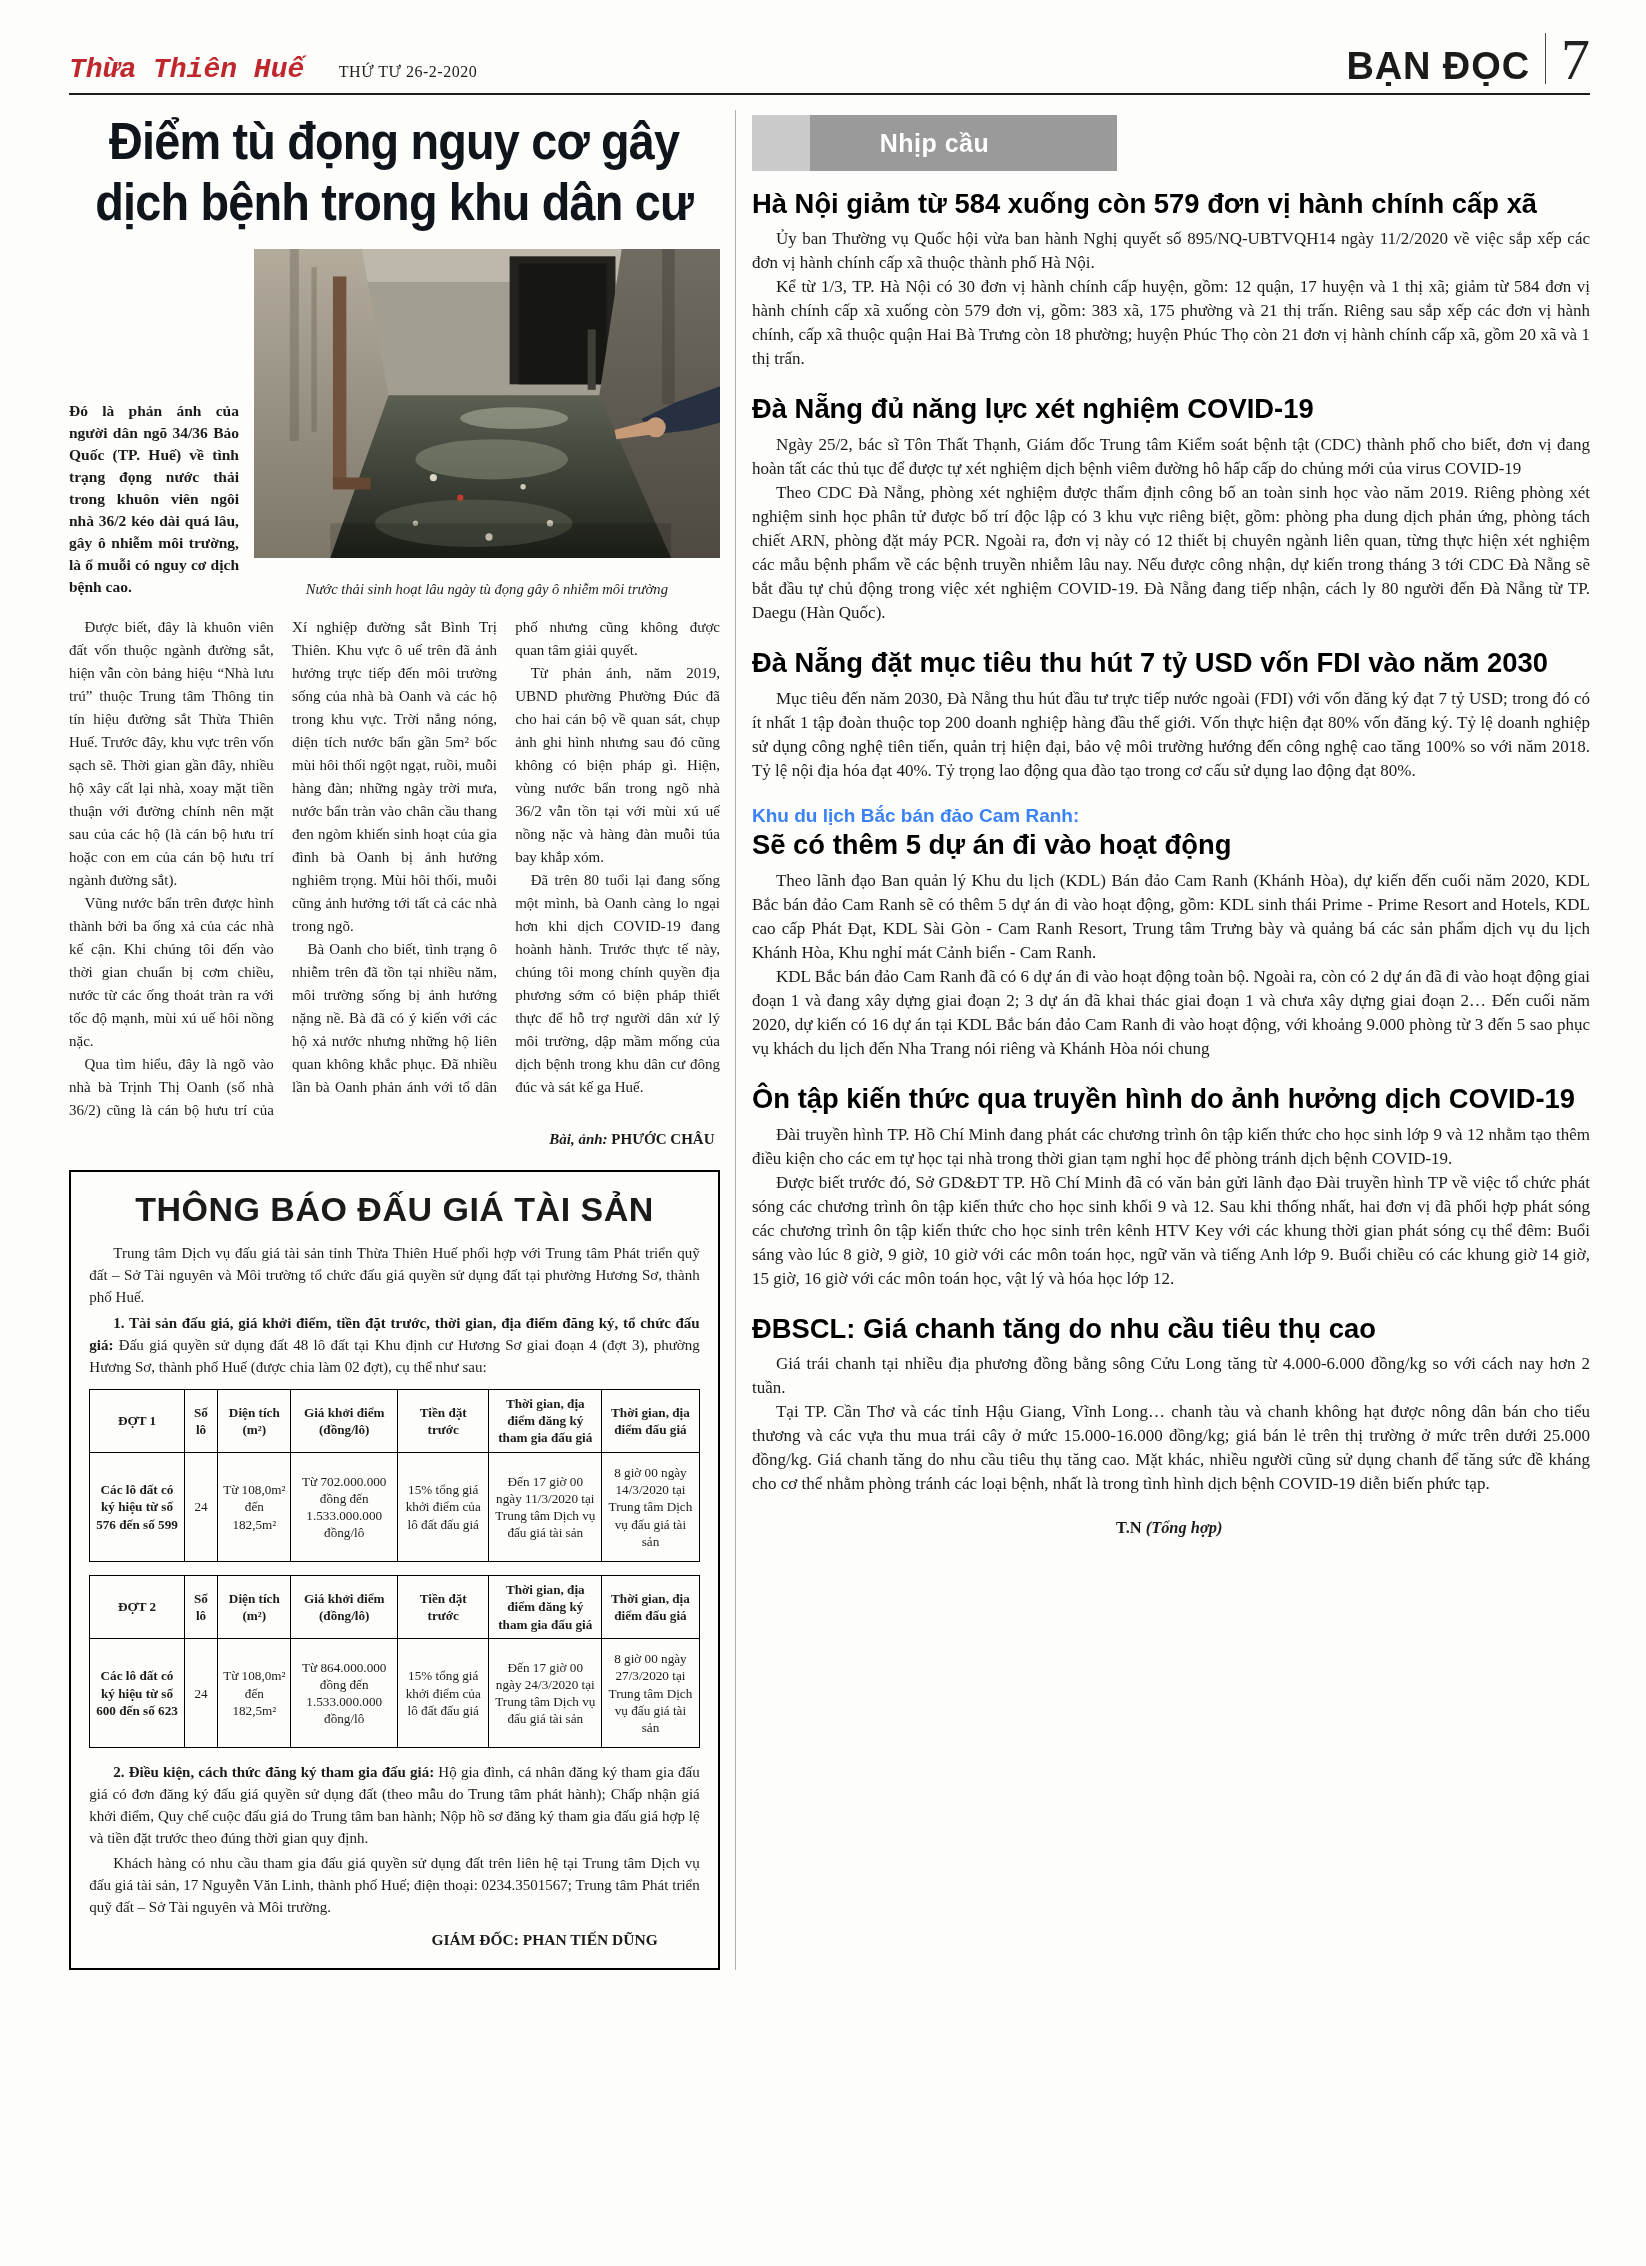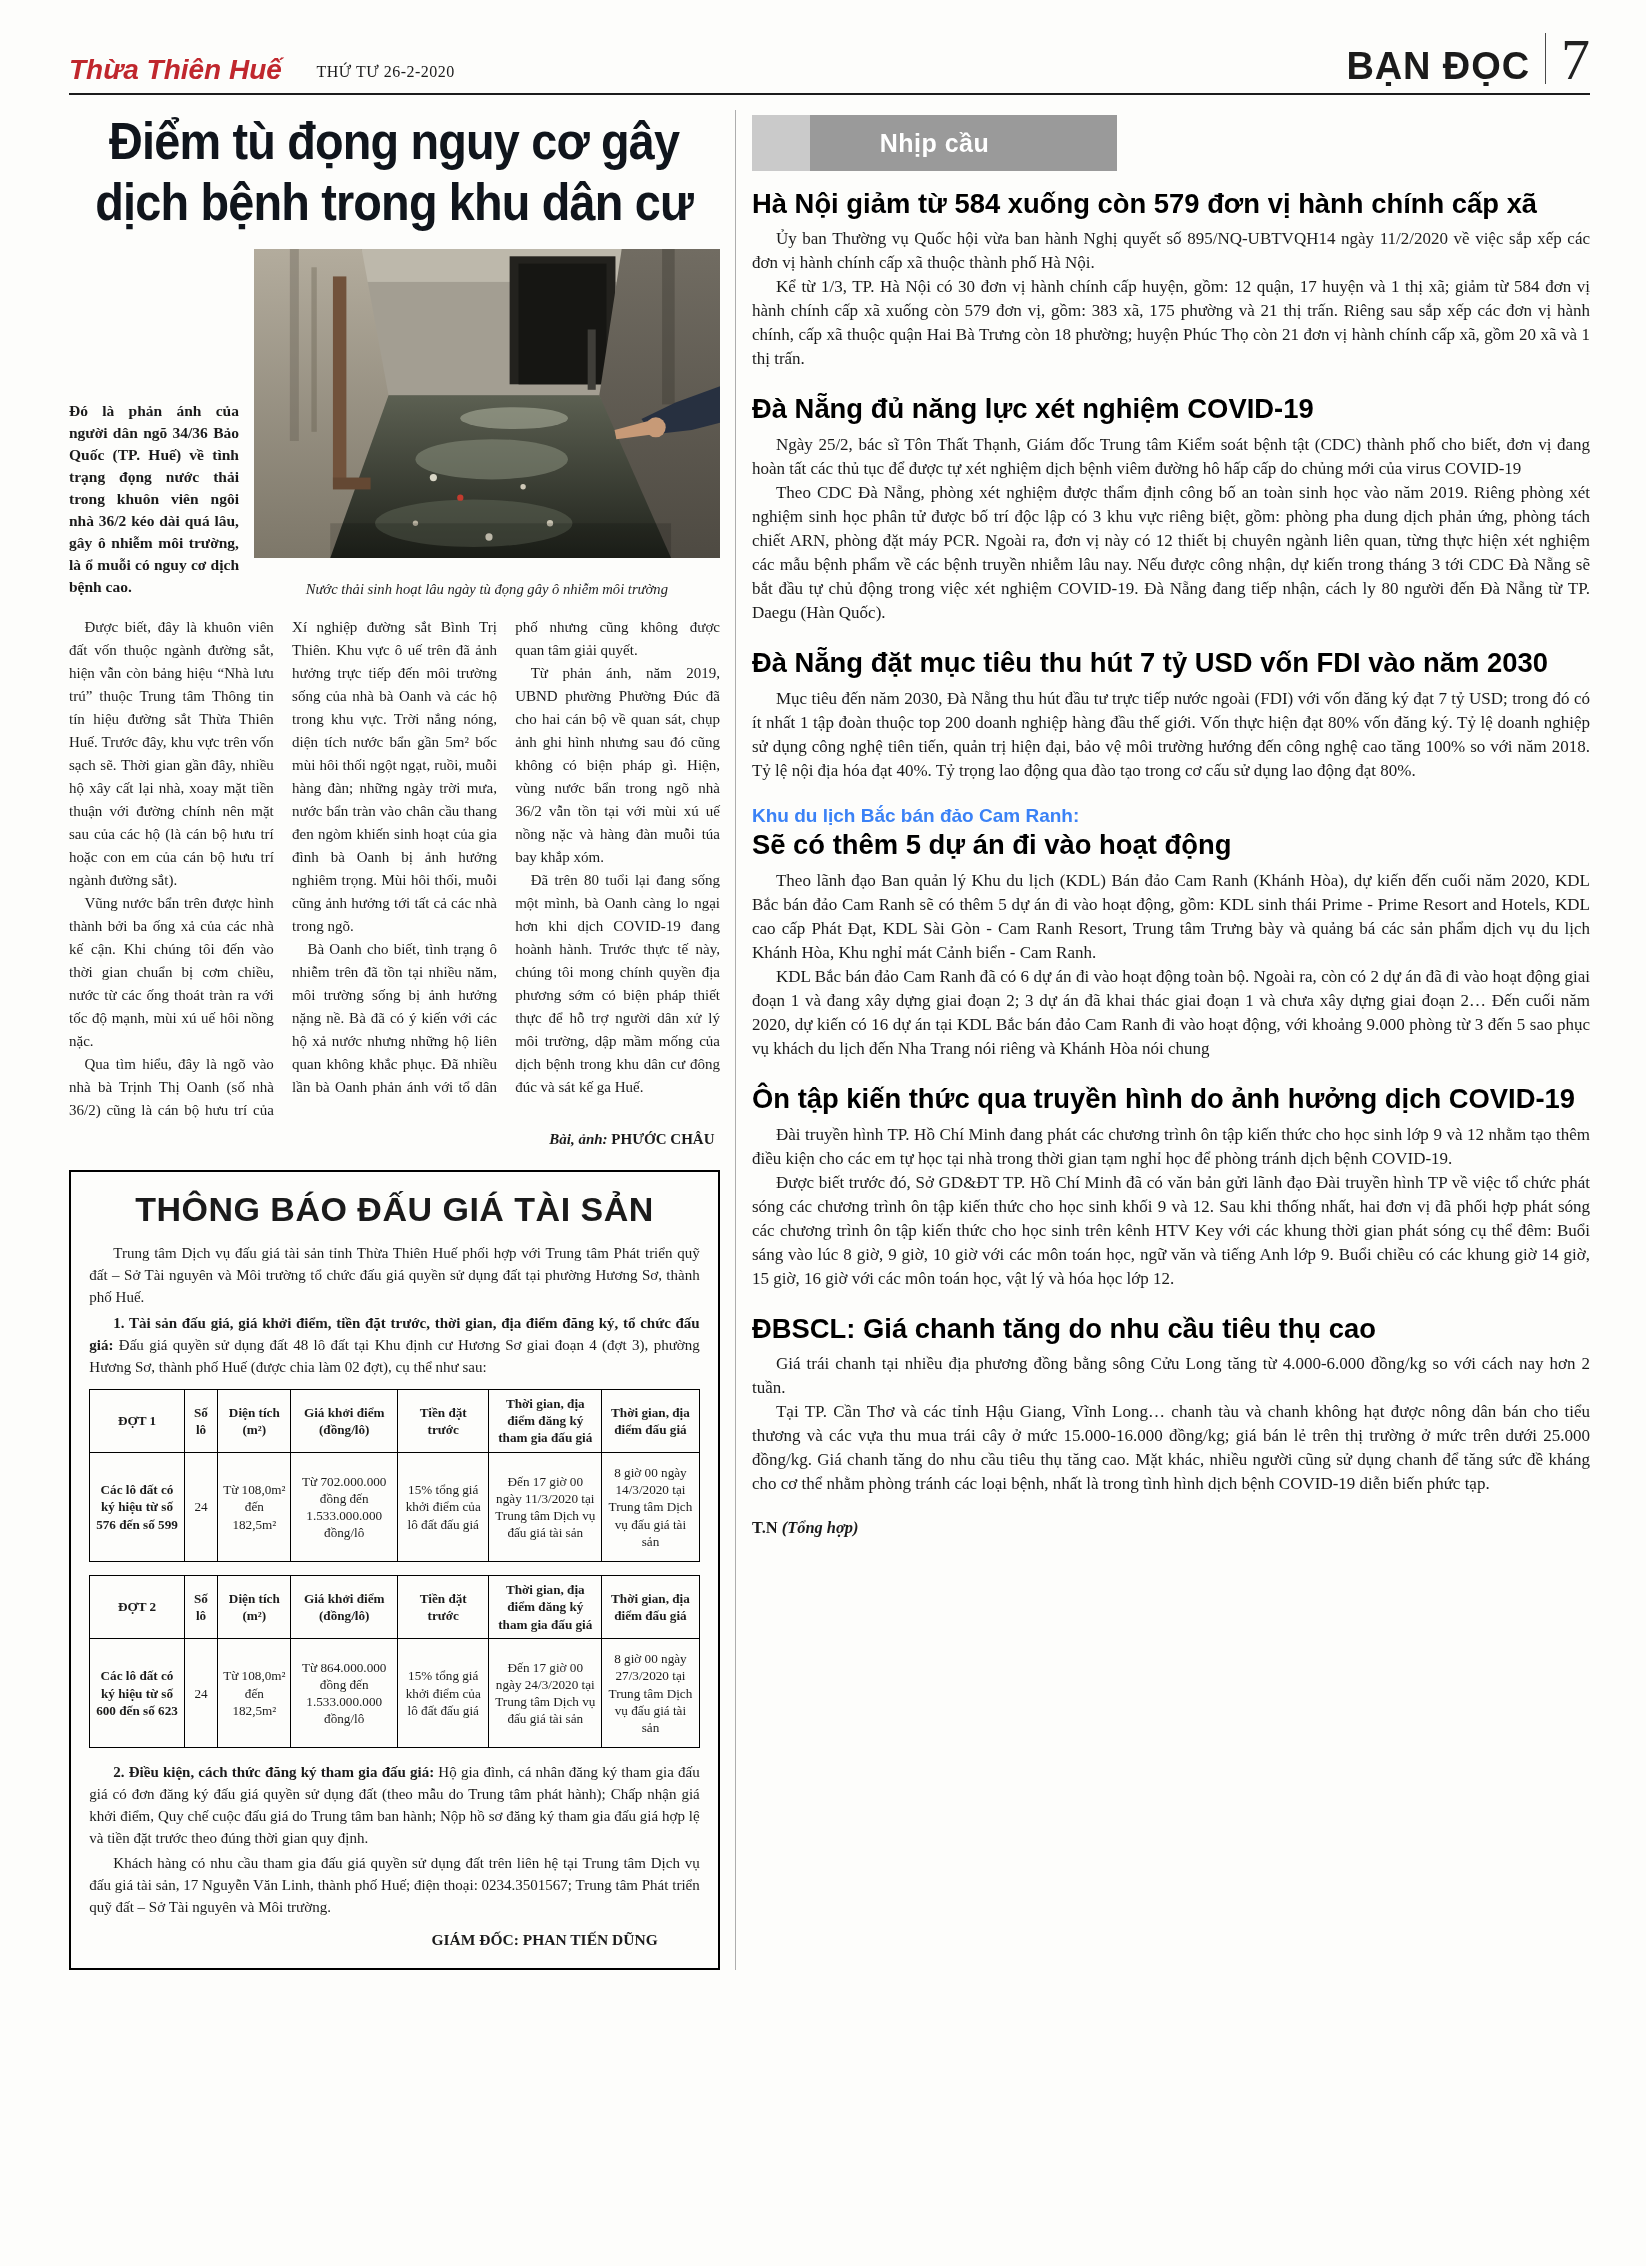--- a/index.html
+++ b/index.html
@@ -4,21 +4,21 @@
 <style>
   html,body{margin:0;padding:0;background:#e9e9e6;}
   .page{
     position:relative;width:1647px;height:2267px;margin:0 auto;
     background:#fdfdfb;box-sizing:border-box;
     padding:33px 57px 0 69px;
     font-family:"Liberation Serif",serif;color:#1b1b1b;overflow:hidden;
   }
   
   .masthead{display:flex;align-items:flex-end;gap:14.6px;border-bottom:2.7px solid #1c1c1c;padding-bottom:9.1px;}
-  .logo{font-family:Liberation Sans, sans-serif;font-style:italic;font-weight:bold;font-size:28px;color:#c0272d;line-height:1;}
+  .logo{font-family:Liberation Mono, monospace;font-style:italic;font-weight:bold;font-size:28px;color:#c0272d;line-height:1;}
   .issue-date{font-family:Liberation Serif, serif;font-size:16px;letter-spacing:0.5px;padding-bottom:2.7px;margin-left:20px;}
   .mast-spacer{flex:1;}
   .section-label{font-family:"Liberation Sans",sans-serif;font-weight:bold;font-size:38px;letter-spacing:0.9px;line-height:.95;}
   .vbar{width:1.8px;height:51px;background:#4a4a4a;}
   .page-number{font-family:"Liberation Serif",serif;font-size:58px;line-height:.85;color:#222;}
   
   .content{display:flex;margin-top:14.6px;}
   .left-section{width:651px;flex:none;}
   .sidebar{flex:1;margin-left:14.6px;border-left:0.9px solid #aeaeae;padding-left:16.4px;padding-top:3.7px;}
   
@@ -54,21 +54,21 @@
     width:365px;height:56px;margin:1.8px 0 16.4px;
     background:linear-gradient(90deg,#cacaca 0,#cacaca 58px,#9a9a9a 58px);
     display:flex;align-items:center;justify-content:center;
   }
   .nhipcau-bar span{color:#fff;font-family:"Liberation Sans",sans-serif;font-weight:bold;font-size:25px;letter-spacing:0.5px;}
   .s-item{margin-bottom:22px;}
   .s-item:last-of-type{margin-bottom:7.3px;}
   .s-title{font-family:"Liberation Sans",sans-serif;font-weight:bold;font-size:27.4px;line-height:1.15;margin:0 0 8.2px;color:#000;}
   .s-kicker{font-family:"Liberation Sans",sans-serif;font-weight:bold;font-size:19px;margin:0 0 2.7px;color:#3b82f6;}
   .s-item p{font-size:17px;line-height:24px;text-align:justify;margin:0;text-indent:24px;}
-  .s-sig{text-align:left;font-size:16.4px;margin-top:1.8px;padding-right:3.7px;}
+  .s-sig{text-align:center;font-size:16.4px;margin-top:1.8px;padding-right:3.7px;}
   .s-sig .sig-name{font-weight:bold;}
   .s-sig .sig-note{font-style:italic;font-weight:bold;}
 </style>
 </head>
 <body>
 
 <div class="page">
 
   <div class="masthead">
     <div class="logo">Thừa Thiên Huế</div>

